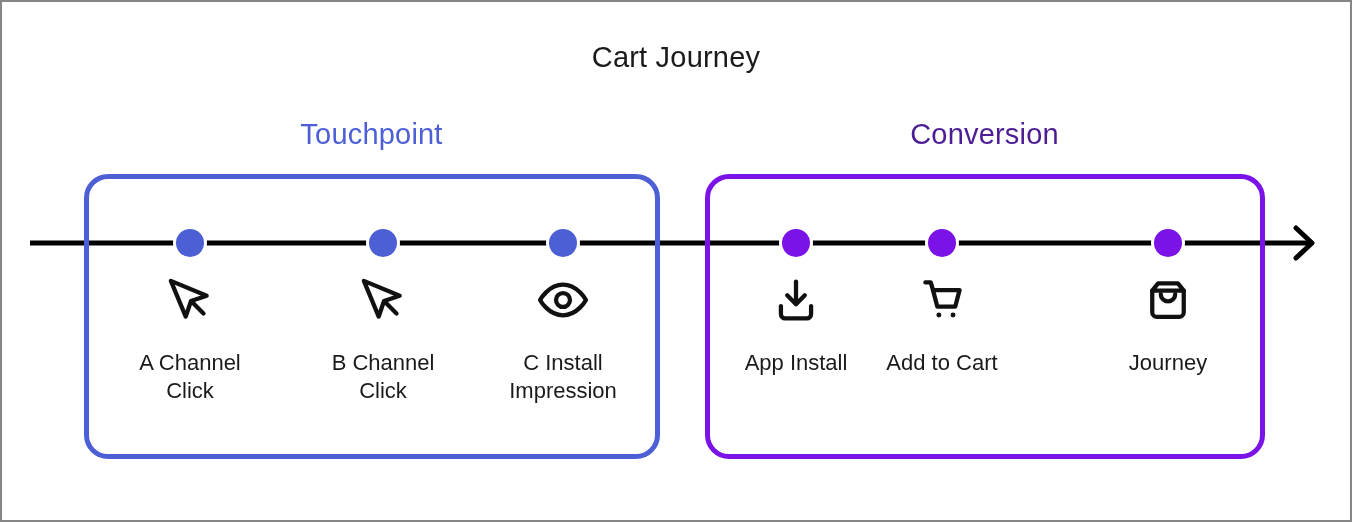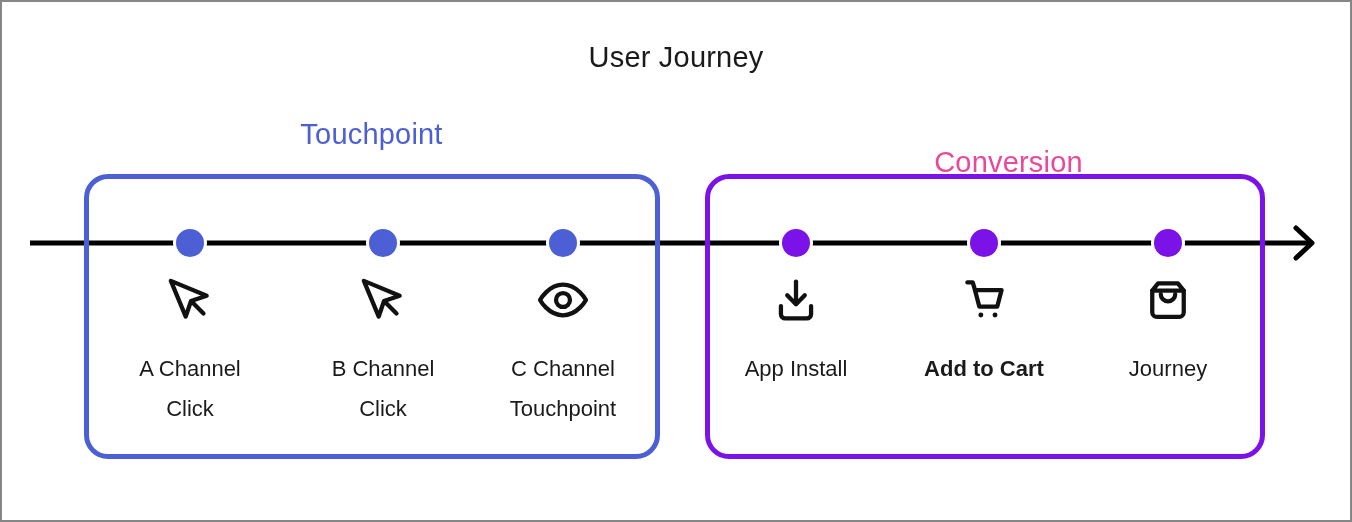--- a/index.html
+++ b/index.html
@@ -28,21 +28,21 @@
     letter-spacing: 0.2px;
   }
   .group-label {
     position: absolute;
     top: 116px;
     text-align: center;
     font-size: 29px;
     letter-spacing: 0.2px;
   }
   .group-label.touchpoint { left: 82px; width: 575px; color: #4c5fd5; }
-  .group-label.conversion { left: 727px; width: 559px; color: #ec4899; margin-top: 28px; }
+  .group-label.conversion { left: 703px; width: 559px; color: #4c1d95; }
   .group-box {
     position: absolute;
     top: 172px;
     height: 285px;
     box-sizing: border-box;
     border-radius: 24px;
     background: transparent;
   }
   .group-box.touchpoint { left: 82px; width: 576px; border: 5px solid #4c5fd5; }
   .group-box.conversion { left: 703px; width: 560px; border: 5px solid #7b13e8; }
@@ -56,21 +56,21 @@
     top: 224px;
     width: 160px;
     display: flex;
     flex-direction: column;
     align-items: center;
   }
   .step-1 { left: 108px; }
   .step-2 { left: 301px; }
   .step-3 { left: 481px; }
   .step-4 { left: 714px; }
-  .step-5 { left: 902px; font-weight: bold; }
+  .step-5 { left: 860px; }
   .step-6 { left: 1086px; }
   .dot {
     width: 28px;
     height: 28px;
     border-radius: 50%;
     border: 3px solid #ffffff;
     box-sizing: content-box;
   }
   .step.blue .dot { background: #4c5fd5; }
   .step.purple .dot { background: #7b13e8; }
@@ -78,30 +78,30 @@
     margin-top: 13px;
     width: 54px;
     height: 54px;
   }
   .step-icon svg { width: 54px; height: 54px; display: block; }
   .step-label {
     margin-top: 22px;
     width: 130px;
     text-align: center;
     font-size: 22px;
-    line-height: 40px;
+    line-height: 28px;
     color: #1a1a1a;
   }
 </style>
 </head>
 <body>
 
 <div class="canvas">
 
-  <div class="title">User Journey</div>
+  <div class="title">Cart Journey</div>
 
   <div class="group-label touchpoint">Touchpoint</div>
   <div class="group-label conversion">Conversion</div>
 
   <svg class="timeline-svg" width="1352" height="522" viewBox="0 0 1352 522">
     <line x1="28" y1="241" x2="1308" y2="241" stroke="#000000" stroke-width="5"></line>
     <polyline points="1294,226 1310,241 1294,256" fill="none" stroke="#000000" stroke-width="5" stroke-linecap="round" stroke-linejoin="round"></polyline>
   </svg>
 
   <div class="group-box touchpoint"></div>
@@ -130,21 +130,21 @@
   </div>
 
   <div class="step step-3 blue">
     <div class="dot"></div>
     <div class="step-icon">
       <svg viewBox="0 0 24 24" fill="none" stroke="#111111" stroke-width="1.9" stroke-linecap="round" stroke-linejoin="round">
         <path d="M1.8 12s3.7-6.8 10.2-6.8S22.2 12 22.2 12s-3.7 6.8-10.2 6.8S1.8 12 1.8 12z"></path>
         <circle cx="12" cy="12" r="3.1"></circle>
       </svg>
     </div>
-    <div class="step-label">C Channel Touchpoint</div>
+    <div class="step-label">C Install Impression</div>
   </div>
 
   <div class="step step-4 purple">
     <div class="dot"></div>
     <div class="step-icon">
       <svg viewBox="0 0 24 24" fill="none" stroke="#111111" stroke-width="1.9" stroke-linecap="round" stroke-linejoin="round">
         <path d="M5.3 14.7v3.6a1.9 1.9 0 0 0 1.9 1.9h9.6a1.9 1.9 0 0 0 1.9-1.9v-3.6"></path>
         <polyline points="8.1 9.9 12 13.9 15.9 9.9"></polyline>
         <line x1="12" y1="3.8" x2="12" y2="13.5"></line>
       </svg>

